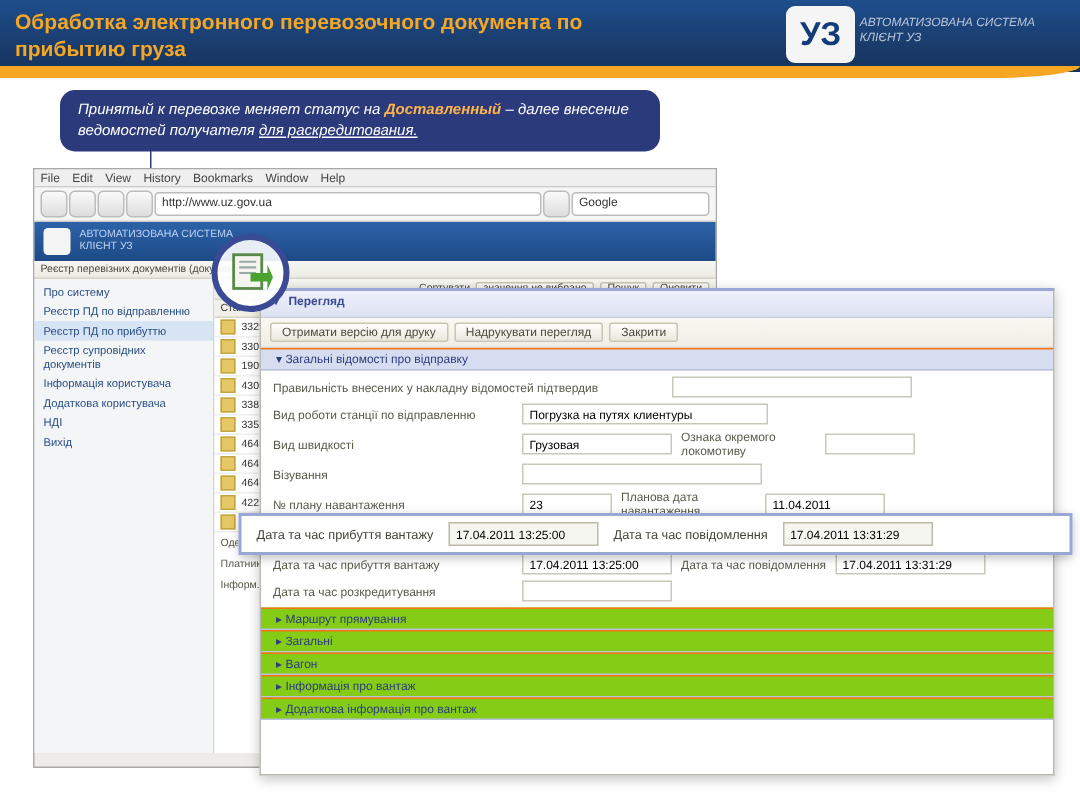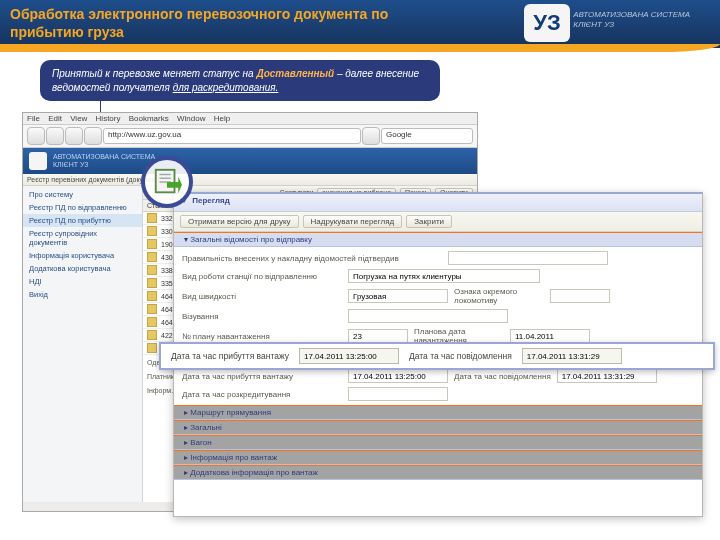--- a/index.html
+++ b/index.html
@@ -38,21 +38,21 @@
   .lic{width:10px;height:10px;background:#e6c766;border:1px solid #c3a63f;margin-right:4px}
   .frow{display:flex;align-items:center;font-size:7px;padding:1px 4px;gap:4px}
   .flabel{color:#5a5a4c}
   .finput{background:#fff;border:1px solid #c9c7ba;padding:0 3px;height:12px;line-height:12px}
   
   .dlg{position:absolute;left:173px;top:192px;width:530px;height:325px;background:#fff;border:1px solid #b8b8b0;border-top:2px solid #9aa7d4;box-shadow:0 2px 8px rgba(0,0,0,.25);font-size:8px;z-index:3}
   .dlg-hdr{background:linear-gradient(#eef0fa,#dde2f3);height:18px;border-bottom:1px solid #c5ccde;padding:2px 8px;color:#3a4a94;font-weight:bold}
   .dlg-tb{background:linear-gradient(#f8f8f2,#efeee5);padding:3px 6px;border-bottom:1px solid #d6d3c6;display:flex;gap:4px}
   .dbtn{background:linear-gradient(#fdfdfb,#e9e8de);border:1px solid #c8c5b4;border-radius:2px;padding:1px 7px;font-size:8px;color:#4a4a40;cursor:pointer}
   .sec-hdr{background:#d7ddf0;border-top:1px solid #f97316;border-bottom:1px solid #b9c2dd;padding:2px 10px;color:#2e3d7c;font-size:8px;cursor:pointer}
-  .sec-hdr.closed{background:#a3a3a3}
+  .sec-hdr.closed{background:#84cc16}
   .form{padding:2px 0}
   .row{display:flex;align-items:center;padding:2px 8px;font-size:8px;gap:6px}
   .lbl{width:160px;color:#5a5a4c}
   .lbl2{color:#5a5a4c}
   .inp{background:#fff;border:1px solid #c9c7ba;height:14px;line-height:14px;padding:0 4px;font-size:8px}
   .w80{width:80px}.w100{width:100px}.w160{width:160px}.w60{width:60px}
   
   .hlbar{position:absolute;left:159px;top:342px;width:556px;height:28px;background:#fff;border:2px solid #9aa7d4;box-shadow:0 2px 6px rgba(0,0,0,.25);display:flex;align-items:center;padding:0 10px;gap:10px;font-size:8.5px;z-index:6}
   .hlbar .lbl2{color:#45453c}
   .hlbar .inp{height:16px;line-height:16px;border:1px solid #bdbaa8;background:#f6f6f0}
@@ -211,21 +211,21 @@
     <div class="dbtn">Закрити</div>
   </div>
   <div class="sec-hdr">▾ <span>Загальні відомості про відправку</span></div>
   <div class="form">
     <div class="row">
       <div class="lbl" style="width:260px">Правильність внесених у накладну відомостей підтвердив</div>
       <div class="inp w160"></div>
     </div>
     <div class="row">
       <div class="lbl">Вид роботи станції по відправленню</div>
-      <div class="inp" style="width:192px">Погрузка на путях клиентуры</div>
+      <div class="inp" style="width:164px">Погрузка на путях клиентуры</div>
     </div>
     <div class="row">
       <div class="lbl">Вид швидкості</div>
       <div class="inp w100">Грузовая</div>
       <div class="lbl2" style="width:90px">Ознака окремого локомотиву</div>
       <div class="inp w60"></div>
     </div>
     <div class="row">
       <div class="lbl">Візування</div>
       <div class="inp w160"></div>

